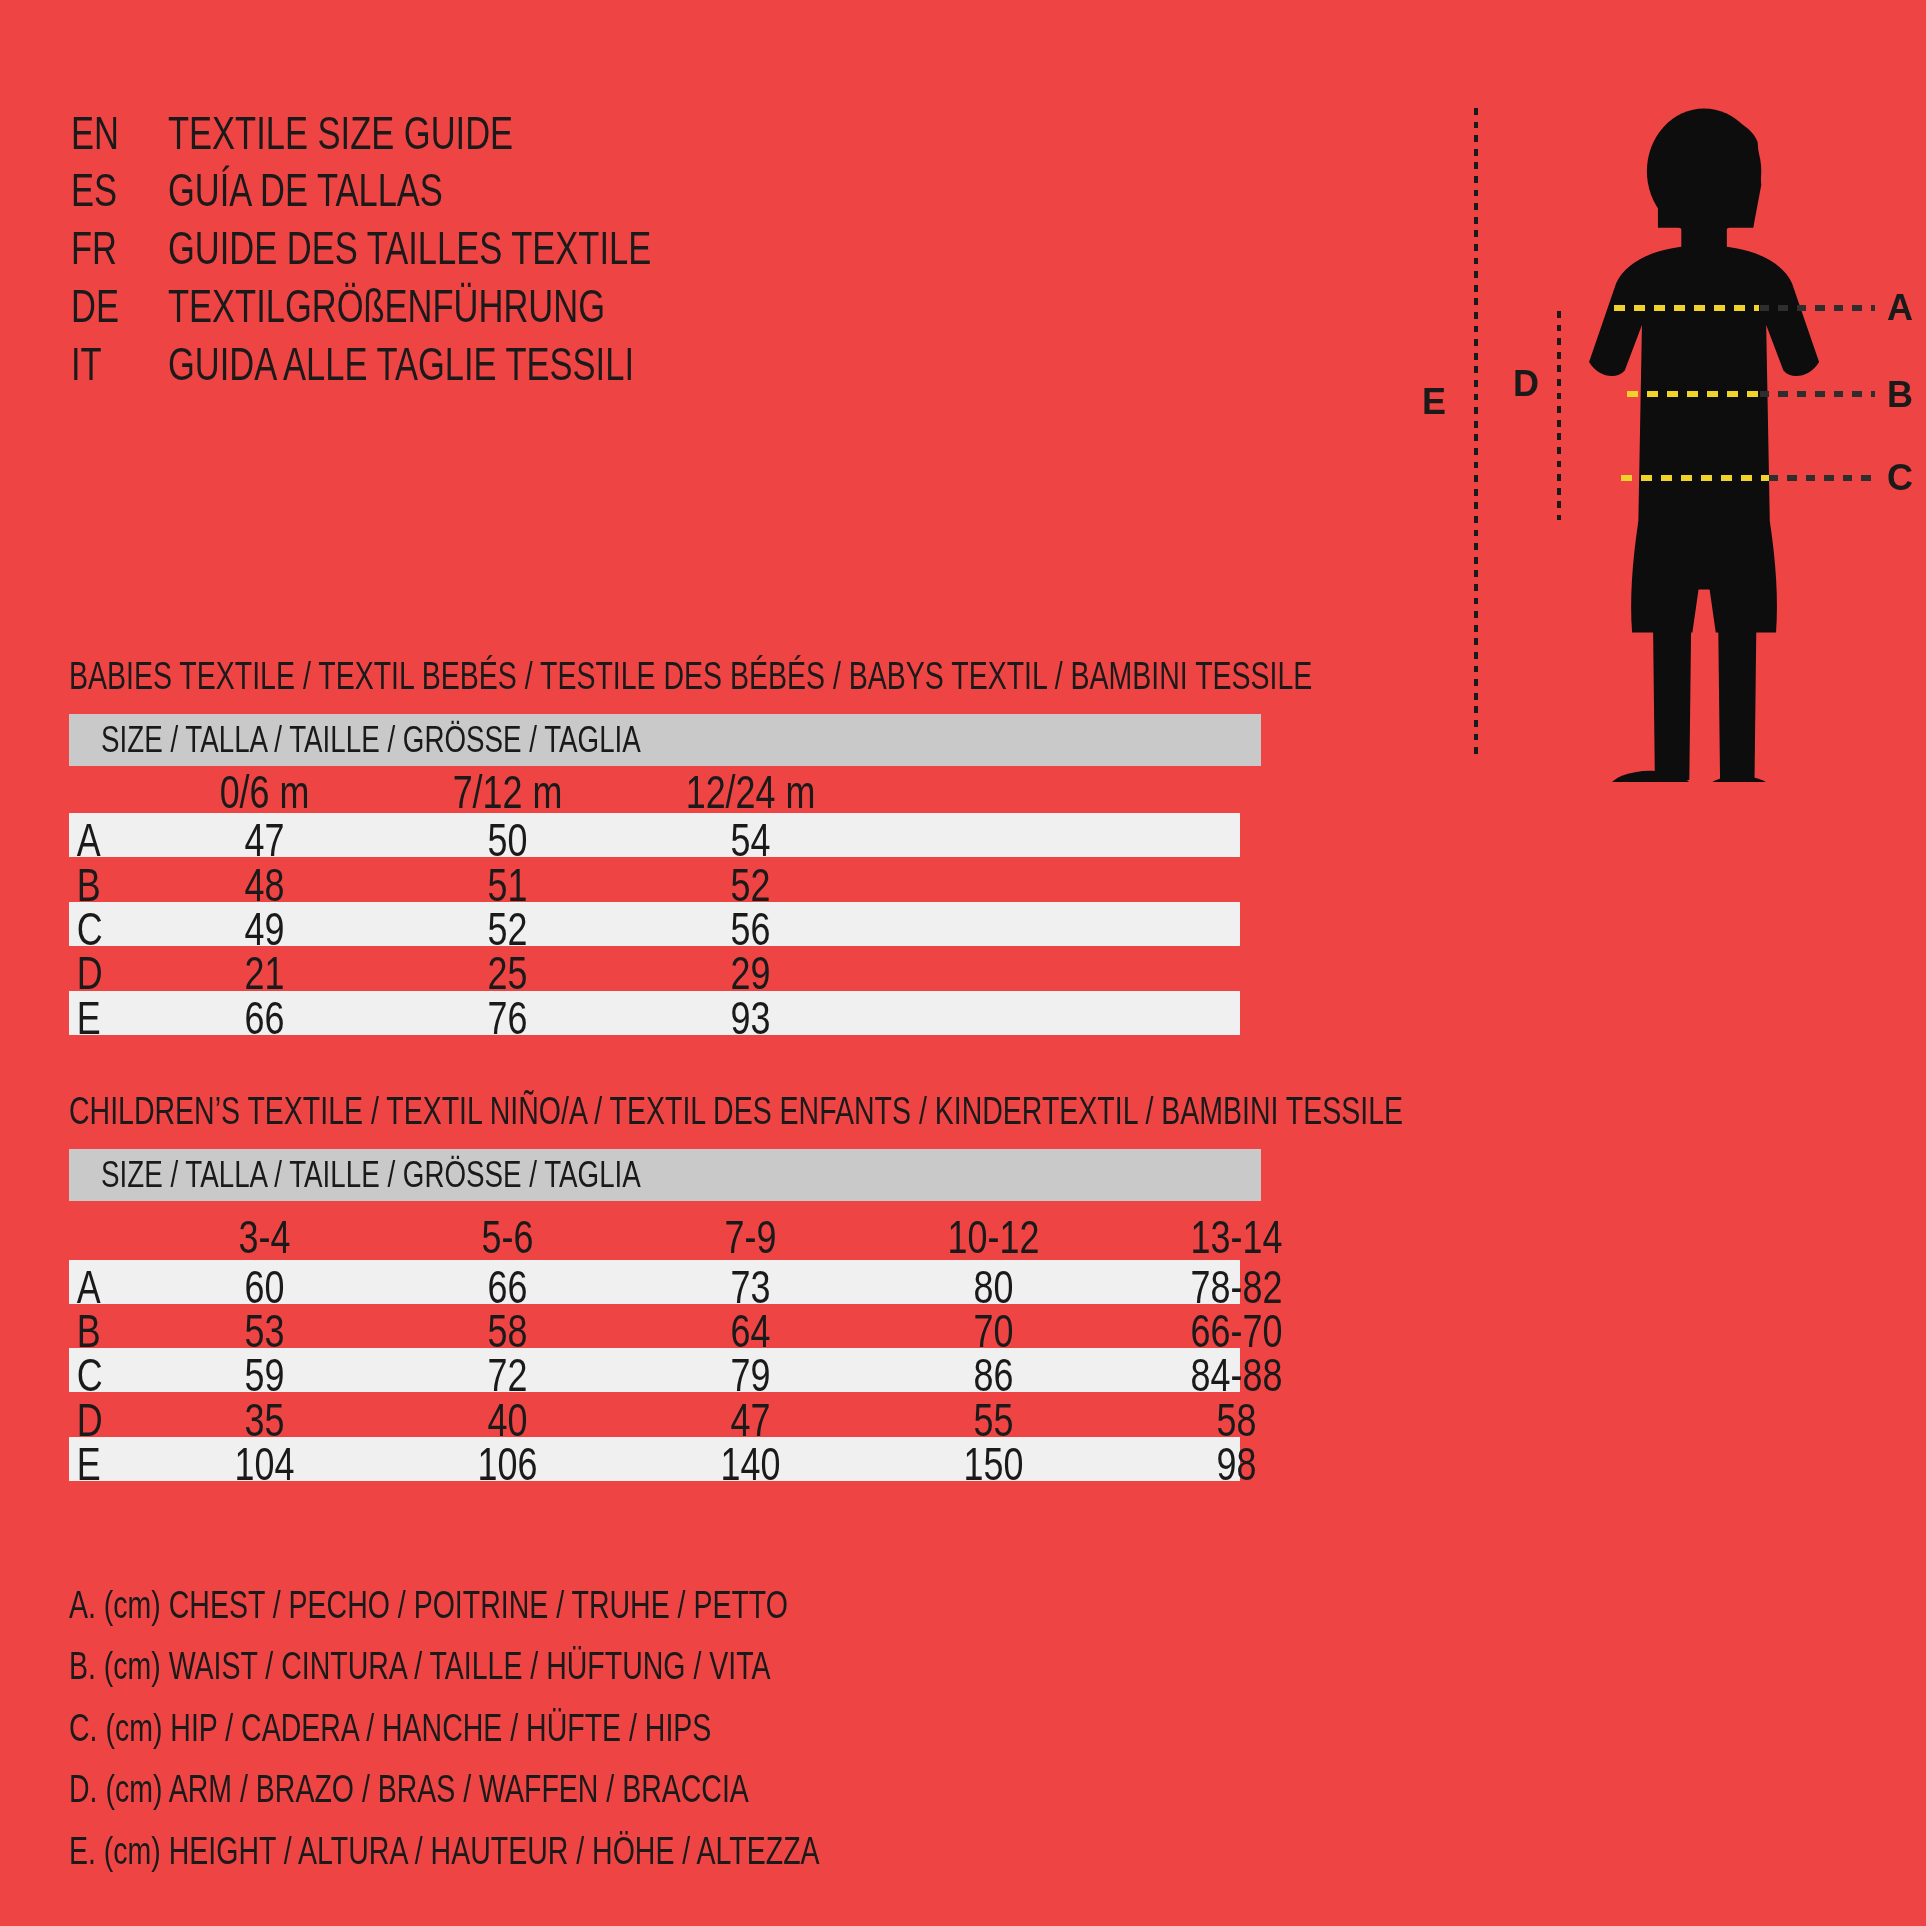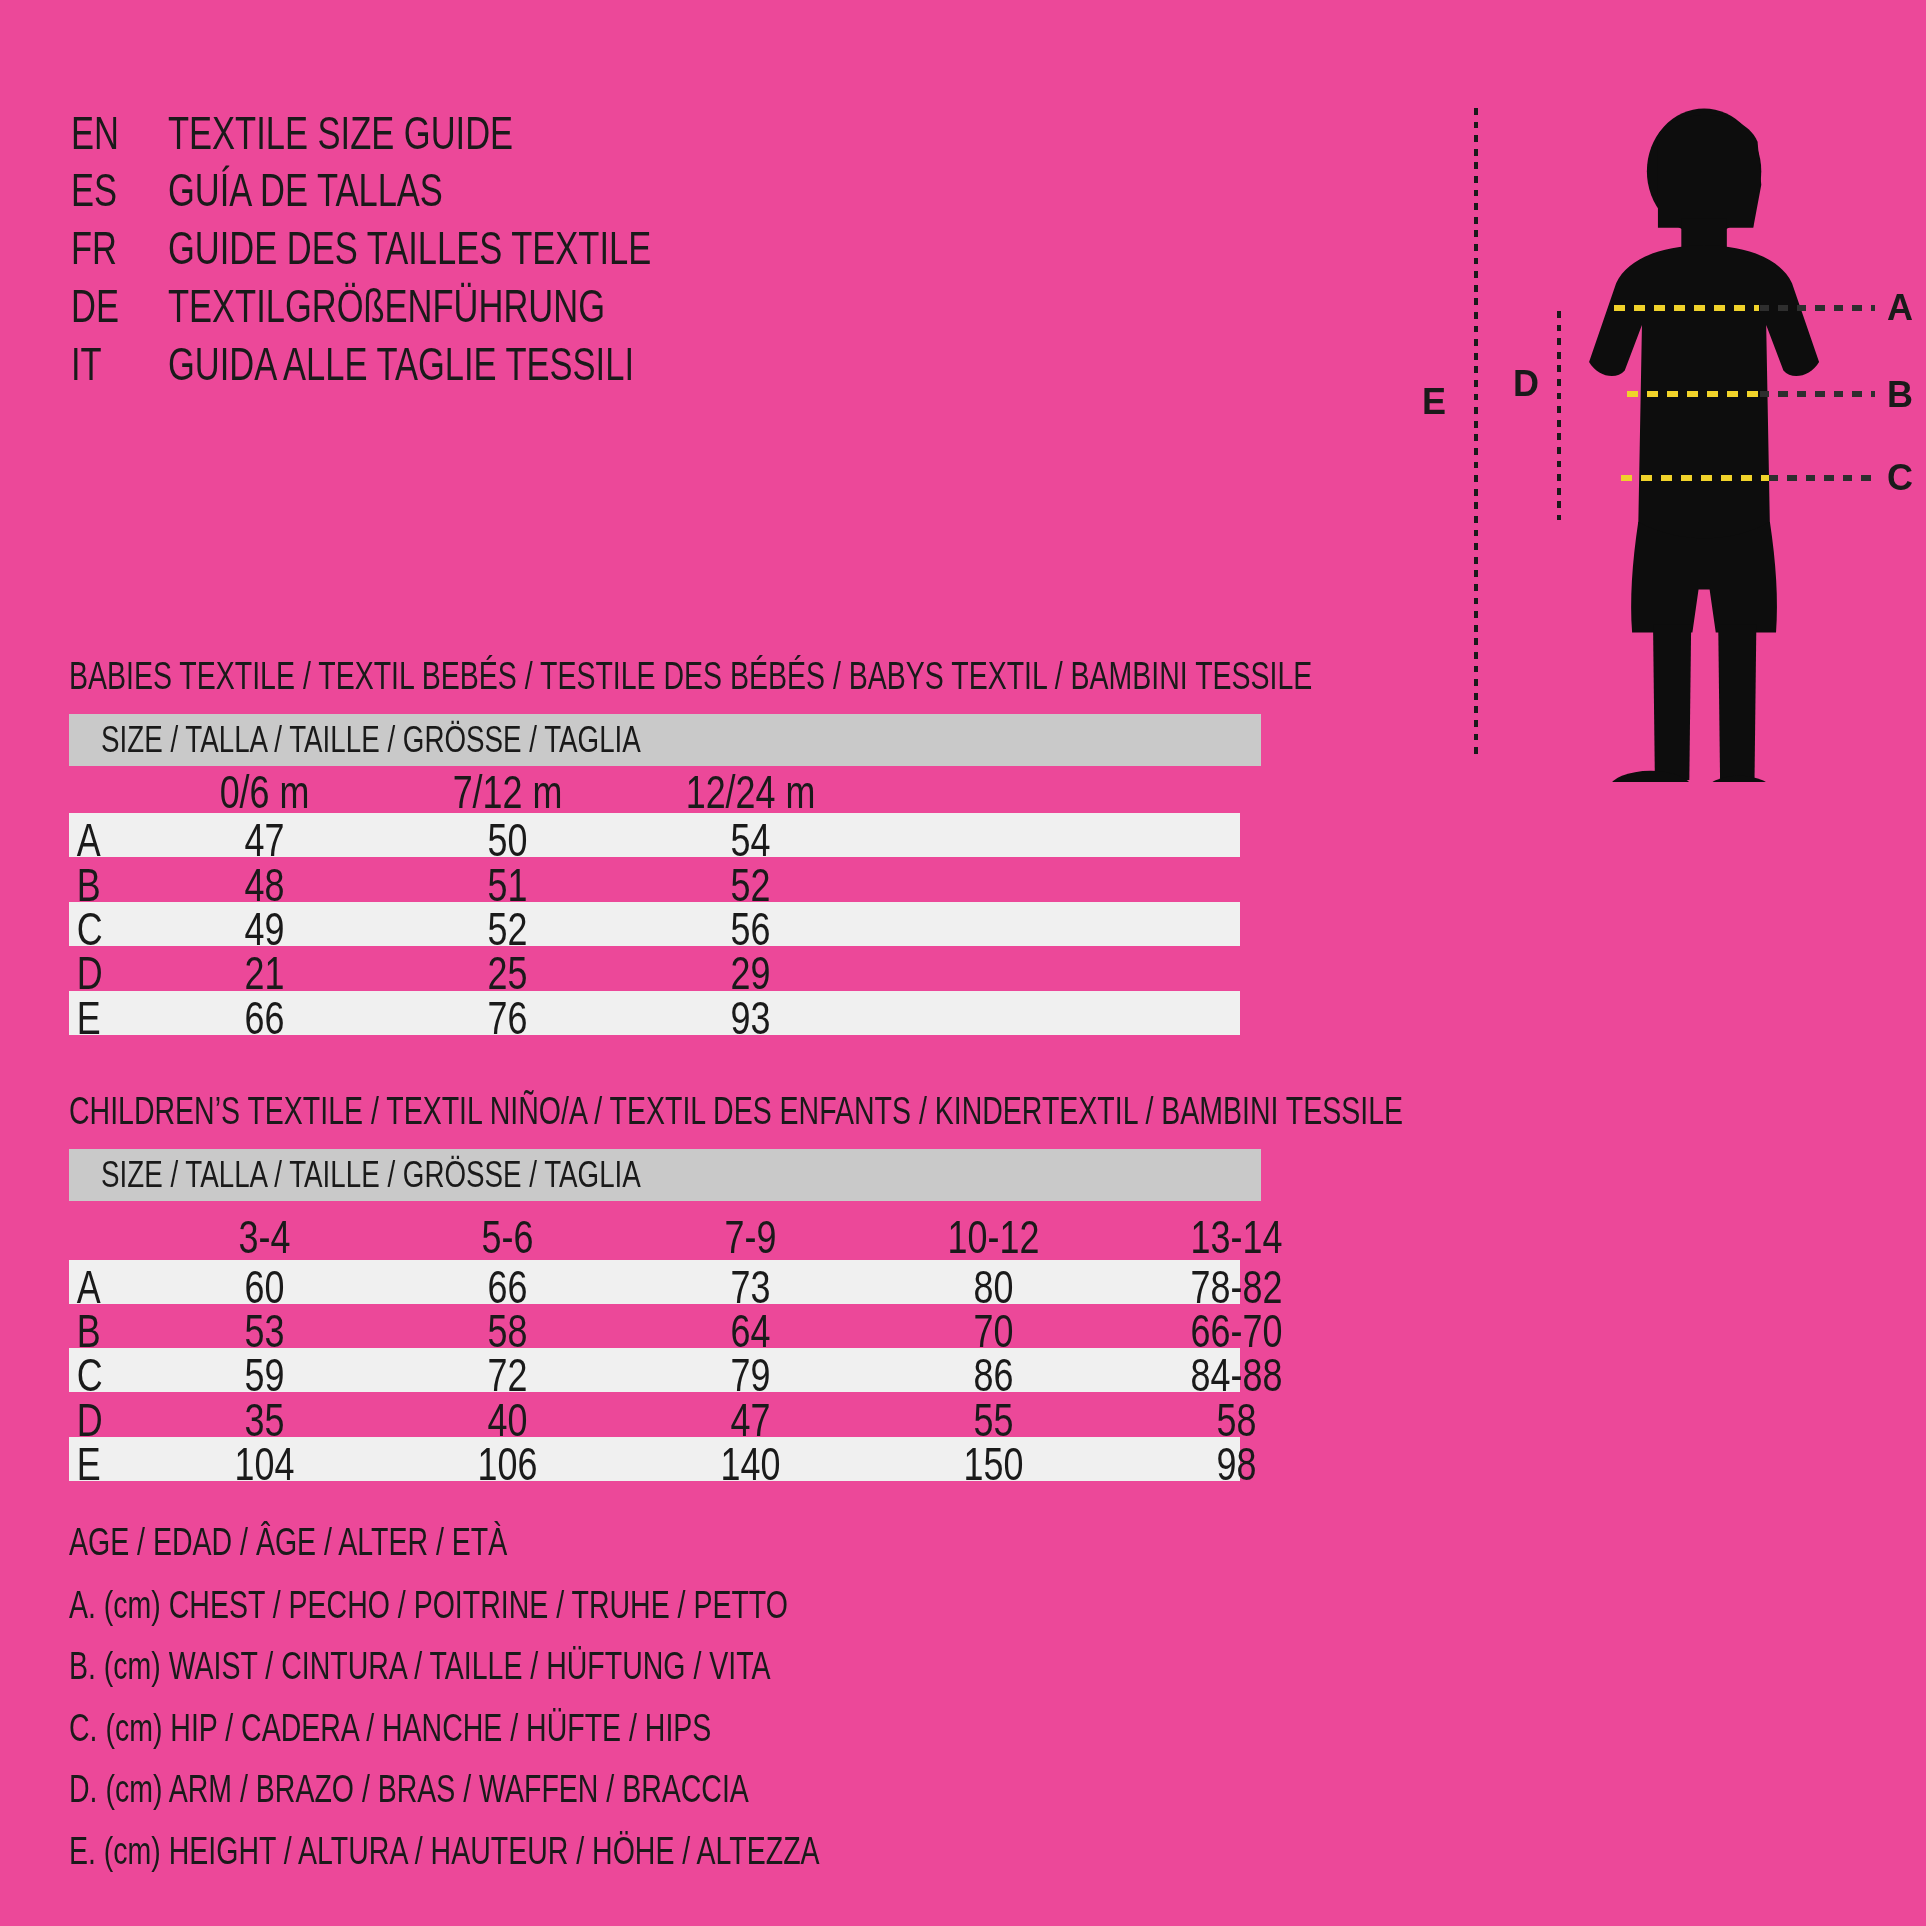--- a/index.html
+++ b/index.html
@@ -1,17 +1,17 @@
 <!DOCTYPE html>
 <html style="font-size:10px"><head>
 <meta charset="utf-8">
 <style>
   html,body{margin:0;padding:0;background:#ffffff;}
   .page{
-    position:relative;width:1926px;height:1926px;background:#ec4899;overflow:hidden;
+    position:relative;width:1926px;height:1926px;background:#ef4444;overflow:hidden;
     font-family:"Liberation Sans", sans-serif;color:#1a1a1a;
   }
   .cond{display:inline-block;transform:scaleX(.75);transform-origin:0 50%;white-space:nowrap;}
 
   
   .lang-row{position:absolute;left:71px;height:58px;line-height:58px;font-size:46px;font-weight:500;}
   .lang-code{position:absolute;left:0;top:0;}
   .lang-title{position:absolute;left:97px;top:0;}
 
   
@@ -190,21 +190,20 @@
   </div>
   <div class="trow cols5 stripe" style="top:1427px;height:44px">
     <span class="rlabel">E</span>
     <span>104</span>
     <span>106</span>
     <span>140</span>
     <span>150</span>
     <span>98</span>
   </div>
 
-  <div class="legend-line" style="top:1521px"><span class="cond">AGE / EDAD / ÂGE / ALTER / ETÀ</span></div>
   <div class="legend-line" style="top:1645px"><span class="cond">B. (cm) WAIST / CINTURA / TAILLE / HÜFTUNG / VITA</span></div>
   <div class="legend-line" style="top:1584px"><span class="cond">A. (cm) CHEST / PECHO / POITRINE / TRUHE / PETTO</span></div>
   <div class="legend-line" style="top:1707px"><span class="cond">C. (cm) HIP / CADERA / HANCHE / HÜFTE / HIPS</span></div>
   <div class="legend-line" style="top:1768px"><span class="cond">D. (cm) ARM / BRAZO / BRAS / WAFFEN / BRACCIA</span></div>
   <div class="legend-line" style="top:1830px"><span class="cond">E. (cm) HEIGHT / ALTURA / HAUTEUR / HÖHE / ALTEZZA</span></div>
 
 </div>
 
 
 </body></html>

